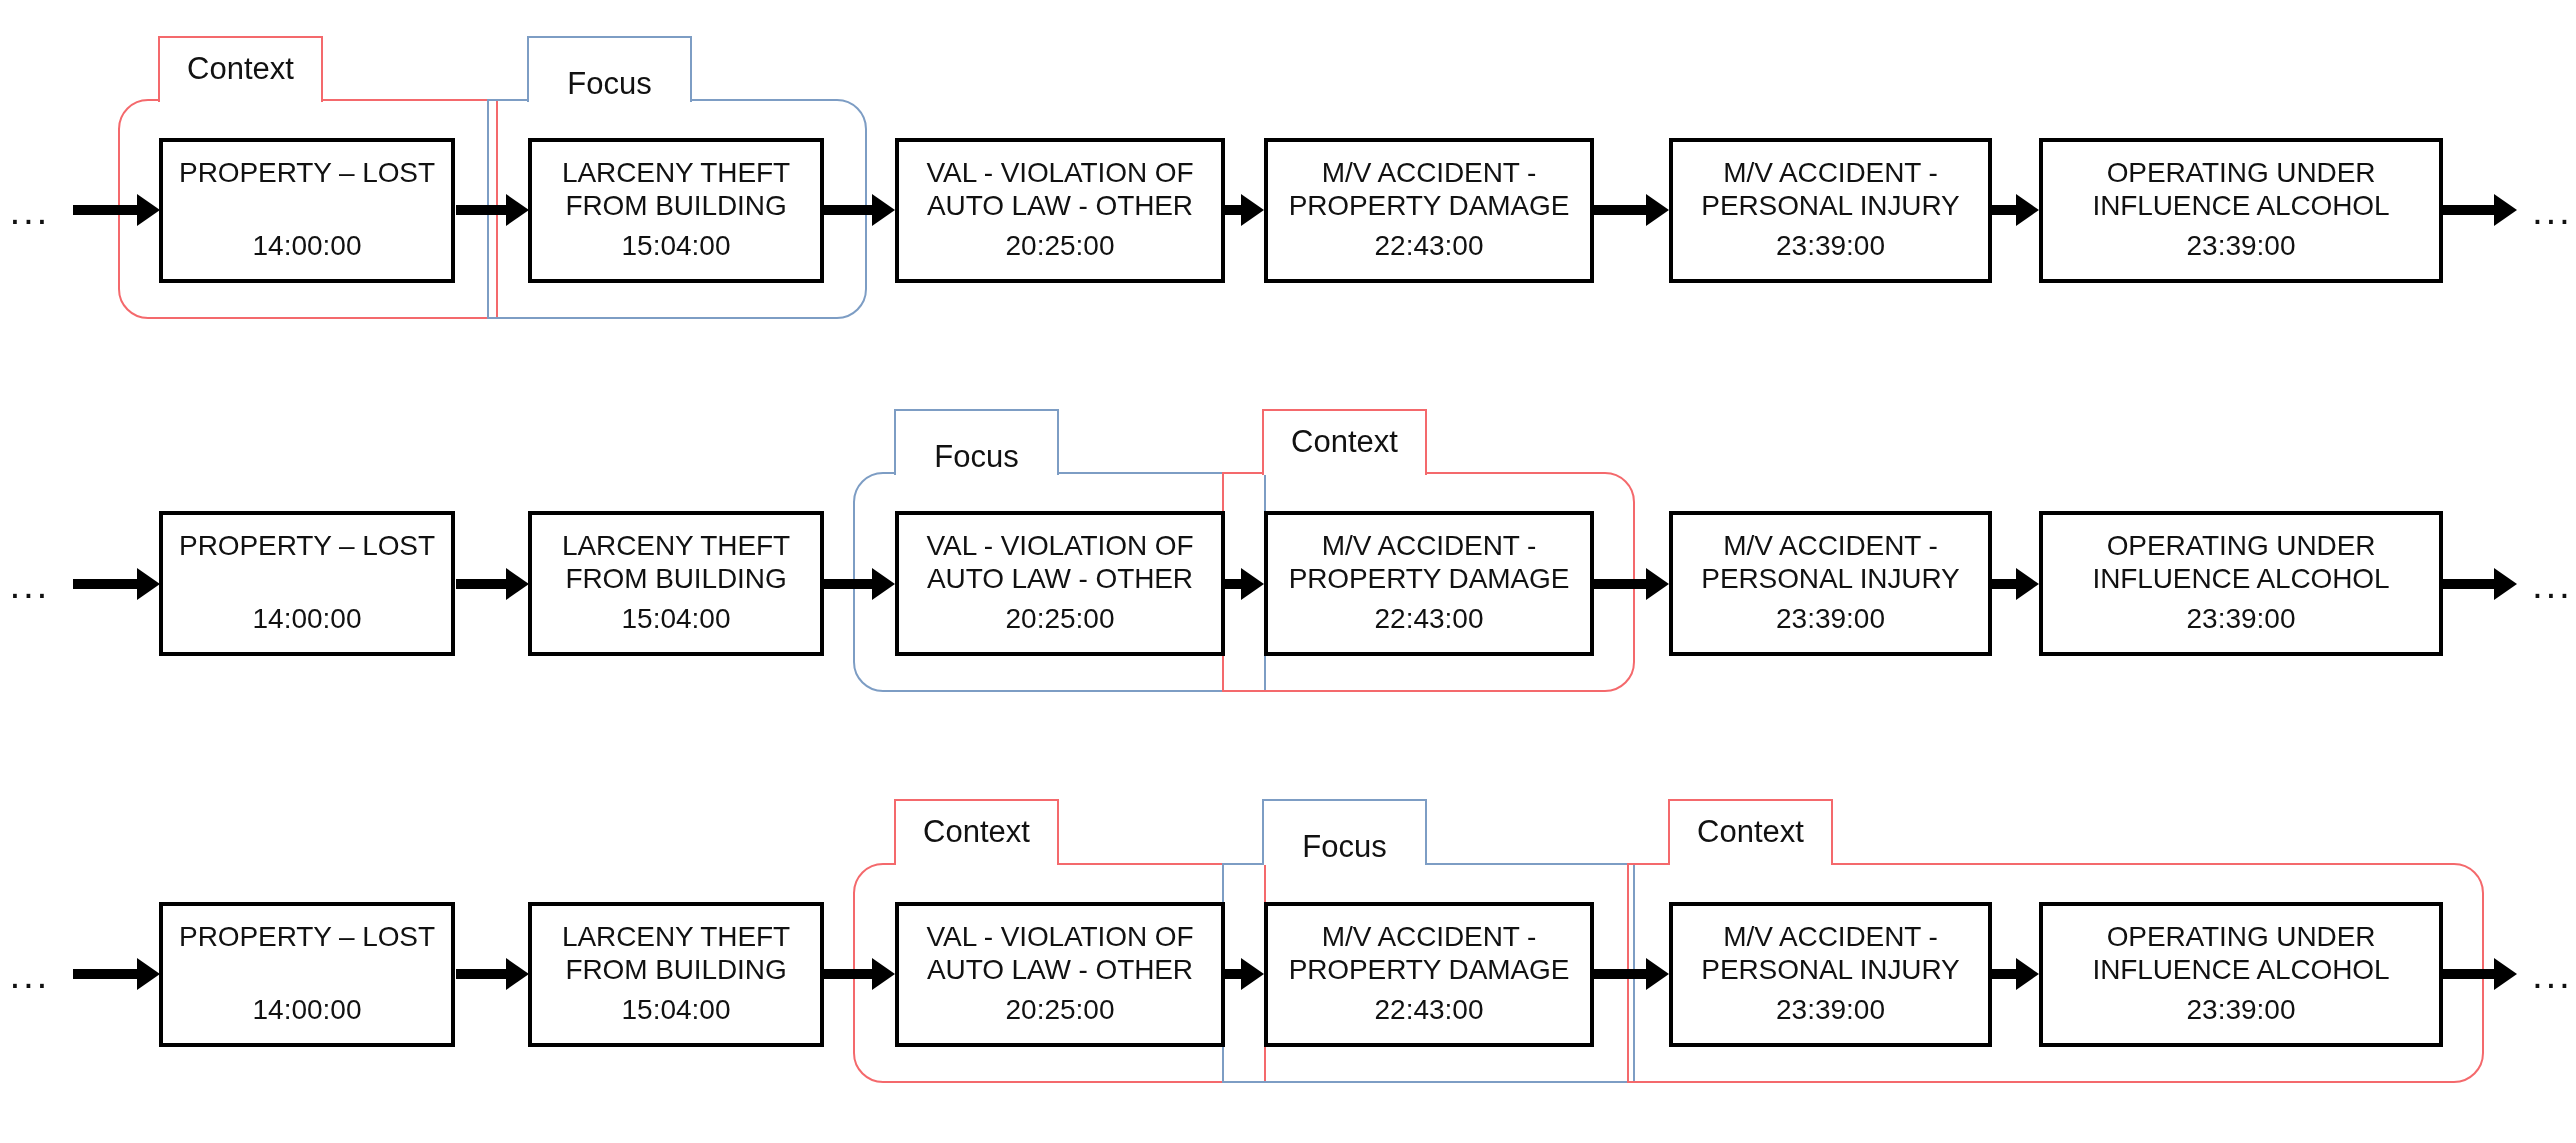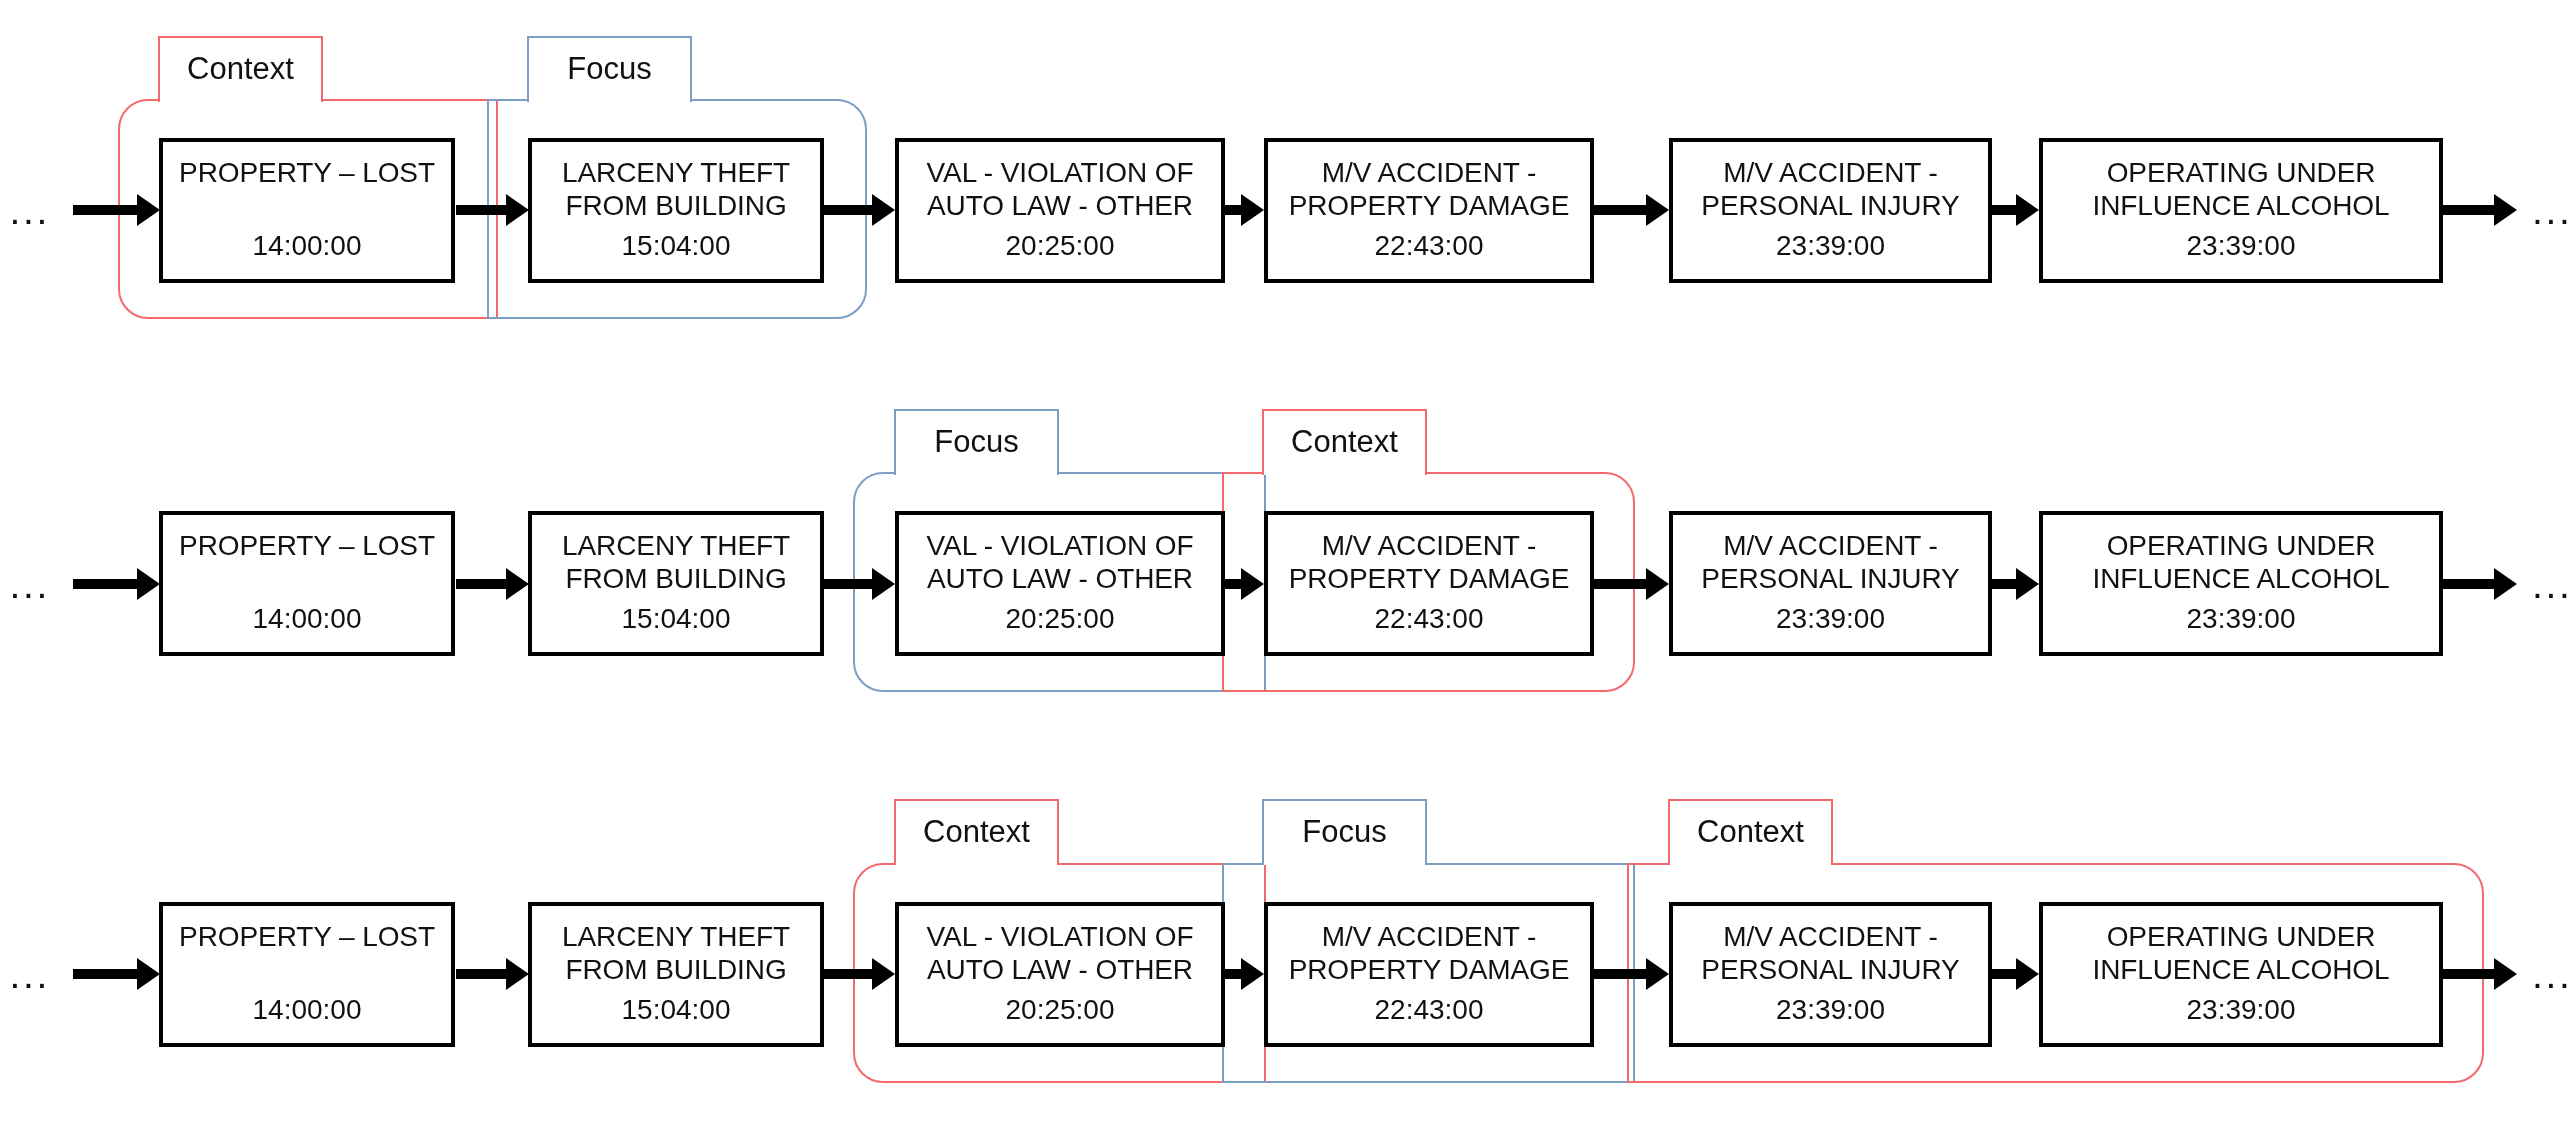--- a/index.html
+++ b/index.html
@@ -113,21 +113,21 @@
     border-style: solid;
     border-width: 2.7px;
     border-bottom: none;
     background: #ffffff;
     display: flex;
     align-items: center;
     justify-content: center;
     z-index: 8;
   }
   .group-label.context { border-color: #f4696c; }
-  .group-label.focus   { border-color: #7d9dc4; }
+  .group-label.focus   { border-color: #7d9dc4; align-items: flex-end; }
   .group-label span {
     font-size: 31px;
     color: #111111;
     line-height: 1;
     padding-bottom: 2.7px;
   }
 </style>
 </head>
 <body>
 

